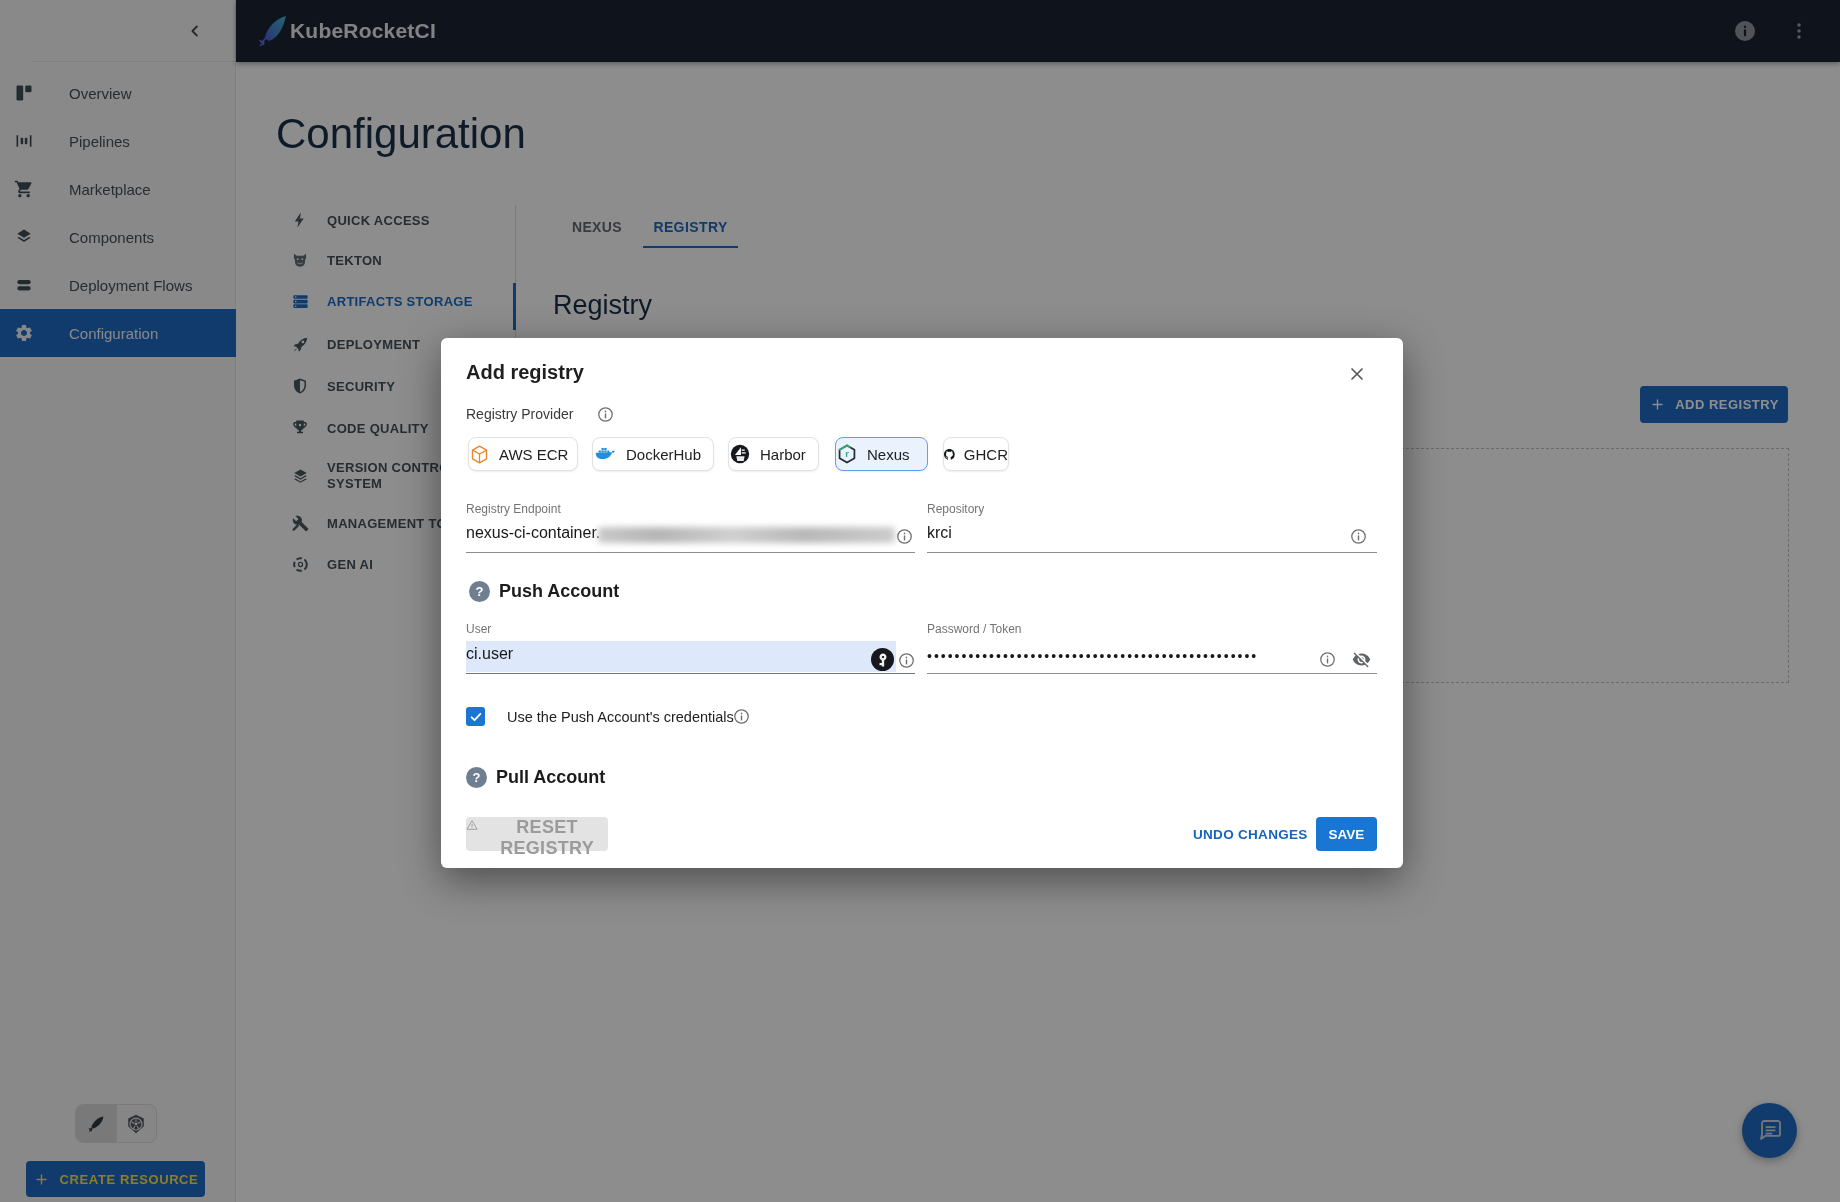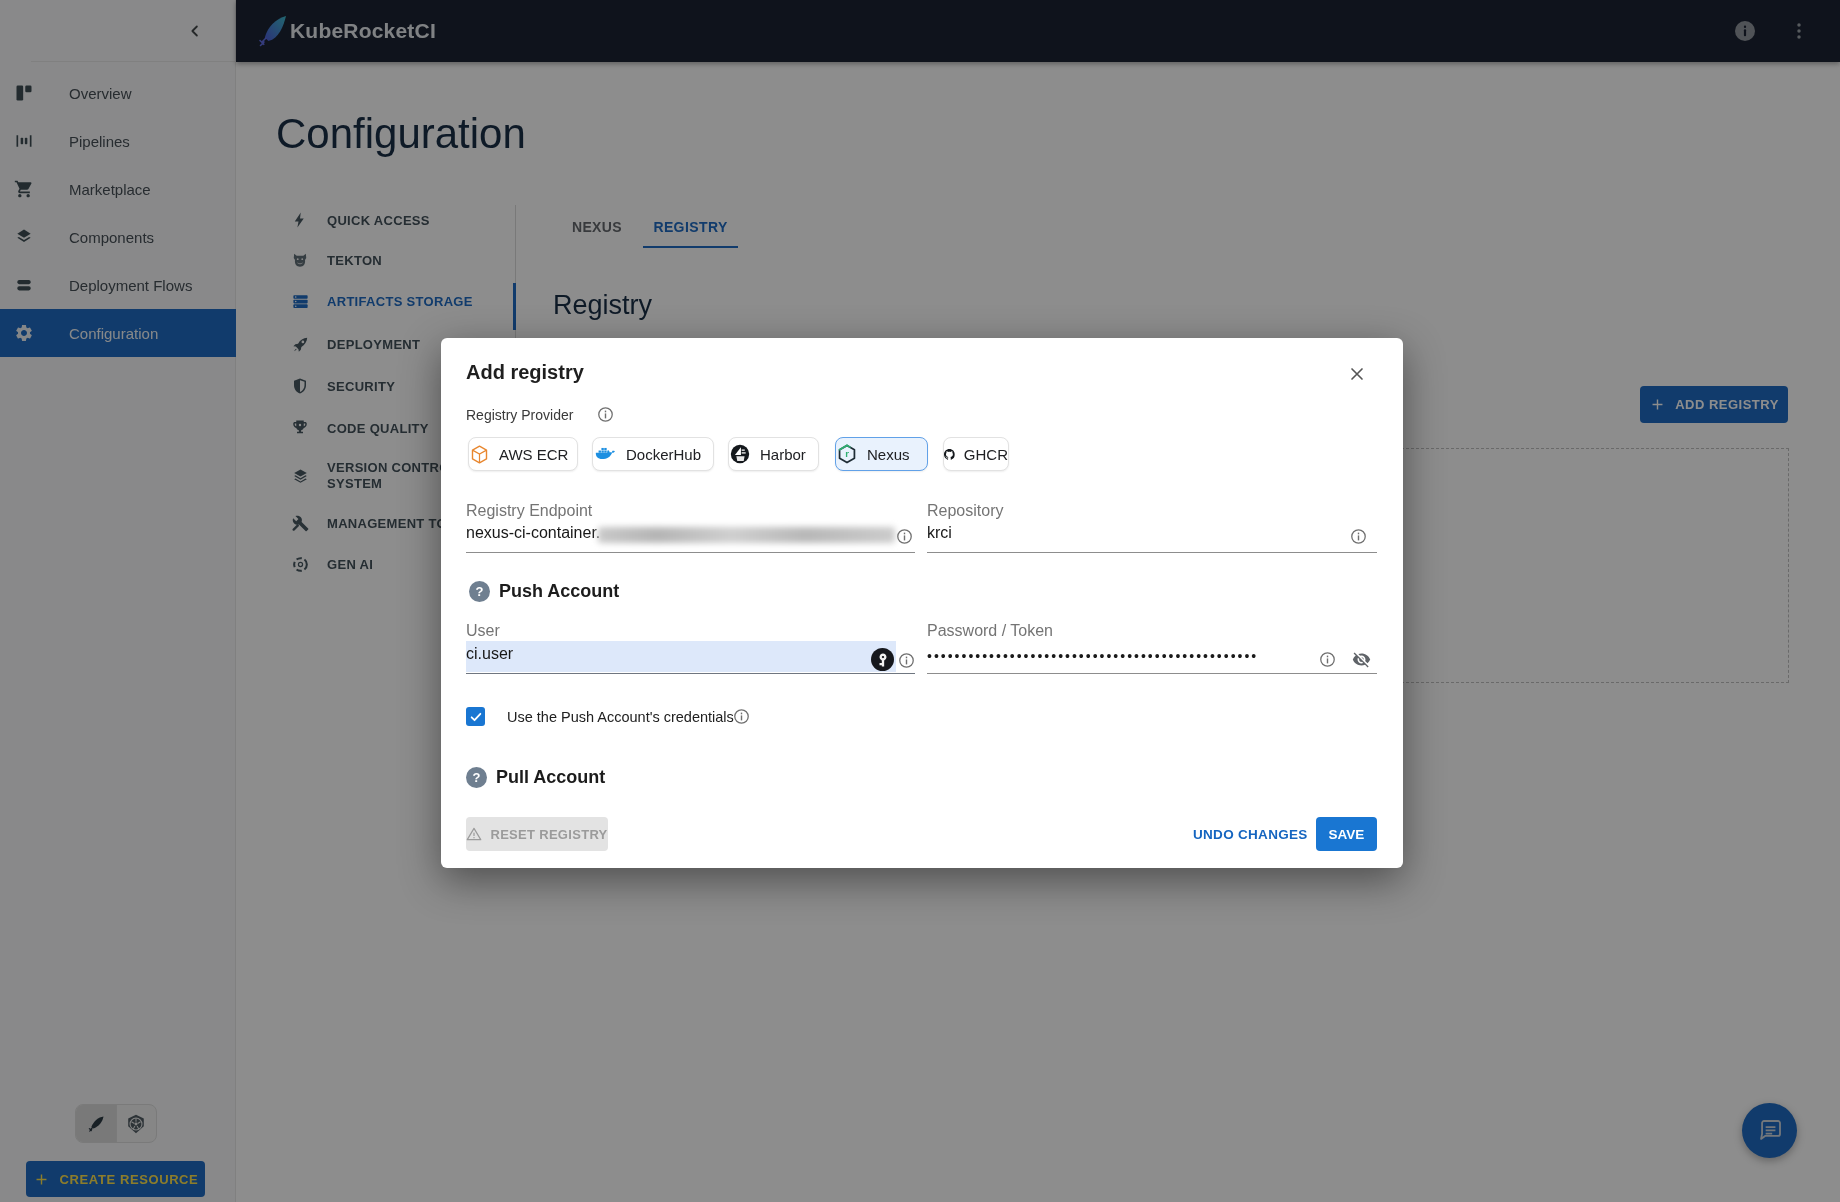--- a/index.html
+++ b/index.html
@@ -76,29 +76,29 @@
               background:#1565c0; border:none; display:flex; align-items:center; justify-content:center;
               cursor:pointer; z-index:6; box-shadow:0 3px 8px rgba(0,0,0,.3); }
 
   
   #backdrop { position:absolute; inset:0; background:rgba(13,13,13,.47); z-index:50; }
   #modal { position:absolute; left:441px; top:338px; width:962px; height:530px; background:#fff;
            border-radius:6px; z-index:60; box-shadow:0 12px 40px rgba(0,0,0,.45); }
   .m-title { position:absolute; left:25px; top:23px; font-size:20px; font-weight:bold; color:#1f1f1f; }
   .m-close { position:absolute; left:898px; top:18px; width:36px; height:36px; border:none; background:transparent;
              cursor:pointer; color:#555; display:flex; align-items:center; justify-content:center; }
-  .m-provider-label { position:absolute; left:25px; top:68px; display:flex; align-items:center; gap:24px;
+  .m-provider-label { position:absolute; left:25px; top:68px; display:flex; gap:24px;
                       font-size:14px; color:#3a3a3a; }
   .prov-btn { position:absolute; top:99px; height:34px; border:1px solid #e2e2e2; background:#fff;
               border-radius:8px; display:flex; align-items:center; gap:9px;
               font-size:15px; color:#202124; cursor:pointer; box-shadow:0 1px 2px rgba(0,0,0,.07);
               font-family:inherit; }
   .prov-btn.selected { border:1px solid #61a1e8; background:#e9f2fd; }
 
-  .f-label { position:absolute; font-size:16px; color:#747474; }
+  .f-label { position:absolute; font-size:12px; color:#747474; }
   .f-value { position:absolute; font-size:16px; color:#181818; }
   .f-line  { position:absolute; height:1px; background:#8d8d8d; }
   .redacted { position:absolute; left:157px; top:189px; width:297px; height:16px; border-radius:3px;
               background:linear-gradient(90deg,#c9c9c9,#b5b5b5 20%,#cfcfcf 45%,#b8b8b8 70%,#cccccc);
               filter:blur(3px); }
   .ico-info { color:#6f6f6f; }
   .sec-head { position:absolute; display:flex; align-items:center; gap:9px; }
   .qcircle { width:21px; height:21px; border-radius:50%; background:#6f7f90; color:#fff; font-size:13px;
              font-weight:bold; display:flex; align-items:center; justify-content:center; }
   .qcircle::before { content:"?"; }
@@ -107,22 +107,22 @@
   .autofill-bg { position:absolute; left:25px; top:303px; width:430px; height:31px; background:#dde8fa; }
   .pwd-dots { position:absolute; left:486px; top:310px; font-size:14px; letter-spacing:2px; color:#1a1a1a; }
   .keycircle { position:absolute; left:430px; top:310px; width:23px; height:23px; border-radius:50%;
                background:#16181d; display:flex; align-items:center; justify-content:center; border:none; cursor:pointer; }
 
   .chkbox { position:absolute; left:25px; top:369px; width:19px; height:19px; background:#1976d2; border-radius:3px;
             display:flex; align-items:center; justify-content:center; cursor:pointer; }
   .chk-label { position:absolute; left:66px; top:371px; font-size:14.5px; color:#212121; }
 
   .reset-btn { position:absolute; left:25px; top:479px; width:142px; height:34px; background:#e3e3e3;
-               border:none; border-radius:4px; color:#9b9b9b; font-size:13px; font-weight:bold;
-               letter-spacing:.3px; display:flex; align-items:center; justify-content:center; gap:8px;
+               border:none; border-radius:4px; color:#9b9b9b; font-size:18px; font-weight:bold;
+               letter-spacing:.3px; display:flex; align-items:flex-start; justify-content:center; gap:8px;
                font-family:inherit; }
   .undo-btn { position:absolute; left:742px; top:479px; height:34px; padding:0 10px; background:transparent;
               border:none; color:#1565c0; font-size:13.5px; font-weight:bold; letter-spacing:.3px;
               cursor:pointer; font-family:inherit; }
   .save-btn { position:absolute; left:875px; top:479px; width:61px; height:34px; background:#1976d2;
               border:none; border-radius:4px; color:#fff; font-size:13.5px; font-weight:bold;
               cursor:pointer; font-family:inherit; }
   svg { display:block; }
 </style>
 </head>

